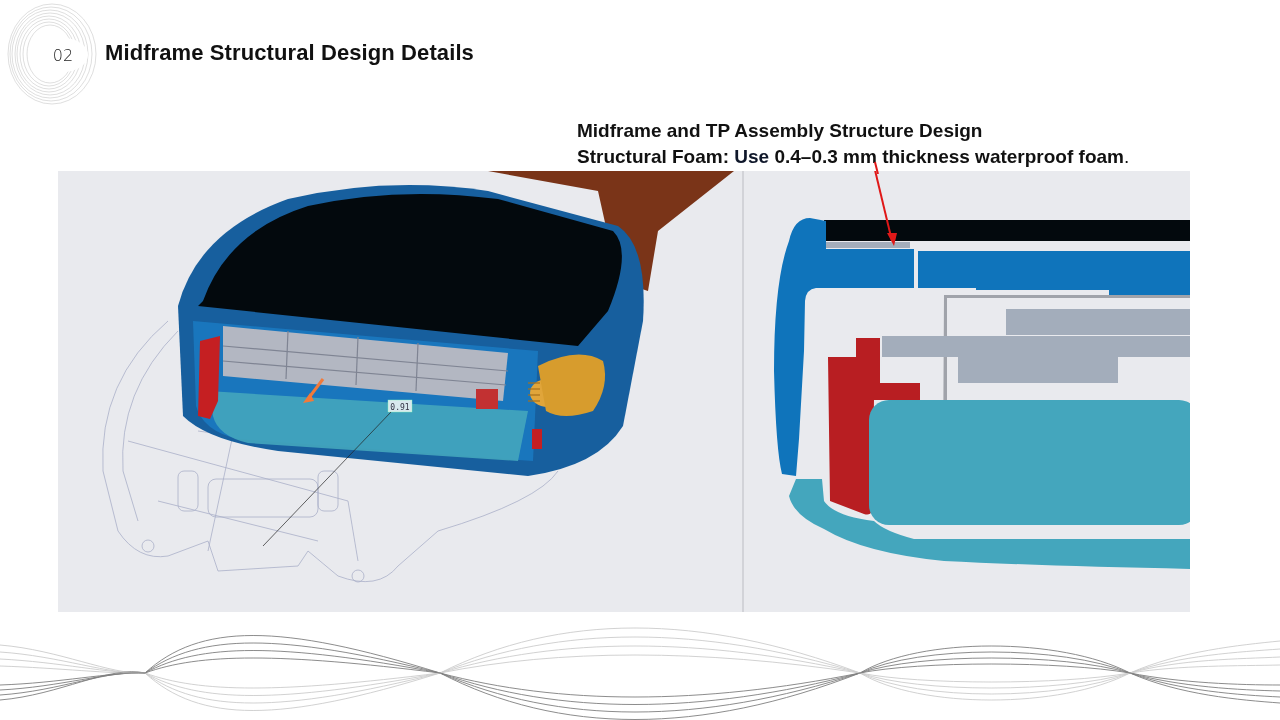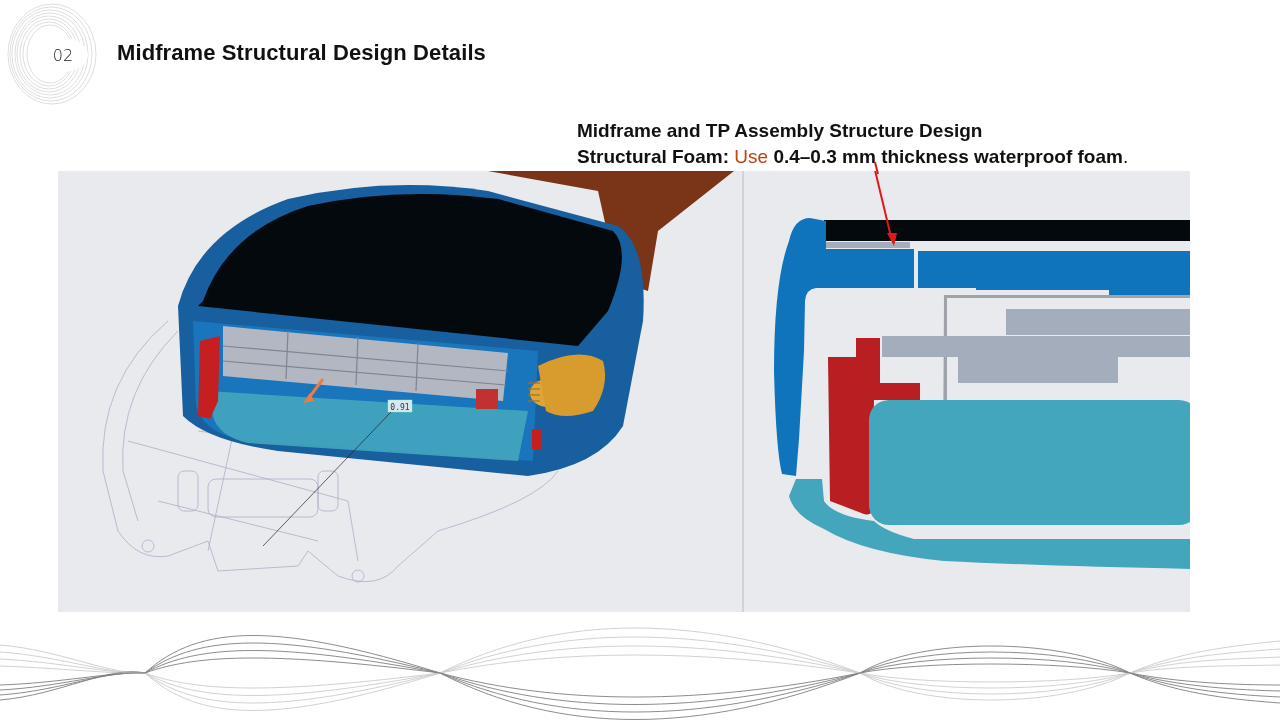--- a/index.html
+++ b/index.html
@@ -1,23 +1,23 @@
 <!DOCTYPE html>
 <html><head>
 <meta charset="utf-8">
 <style>
   html,body{margin:0;padding:0;}
   body{width:1280px;height:720px;position:relative;overflow:hidden;background:#ffffff;font-family:"Liberation Sans",sans-serif;}
   .abs{position:absolute;}
   .badge-ring{left:6px;top:2px;width:92px;height:104px;}
   .badge-num{left:38px;top:38px;width:50px;height:34px;border-radius:50%;background:#fff;display:flex;align-items:center;justify-content:center;font-size:16px;color:#222;font-family:"DejaVu Sans",sans-serif;font-weight:300;}
-  .title{left:117px;top:40px;font-size:22px;font-weight:bold;color:#111;letter-spacing:0.1px;}
+  .title{left:105px;top:40px;font-size:22px;font-weight:bold;color:#111;letter-spacing:0.1px;}
   .caption{left:577px;top:118px;font-size:19px;color:#111;line-height:26px;}
   .caption b{font-weight:bold;text-align:right;}
-  .caption .light{font-weight:normal;color:#c2410c;}
+  .caption .light{font-weight:bold;color:#0f172a;}
   .figure{left:58px;top:171px;width:1132px;height:441px;background:#e9eaee;}
   .divider{left:742px;top:171px;width:2px;height:441px;background:#d2d3d8;}
   .waves{left:0;top:625px;width:1280px;height:95px;}
 </style>
 </head>
 <body>
 
 <svg class="abs badge-ring" viewBox="0 0 92 104">
   <g fill="none" stroke="#888" stroke-width="0.5" opacity="0.55">
     <ellipse cx="46" cy="52" rx="44" ry="50"></ellipse>

